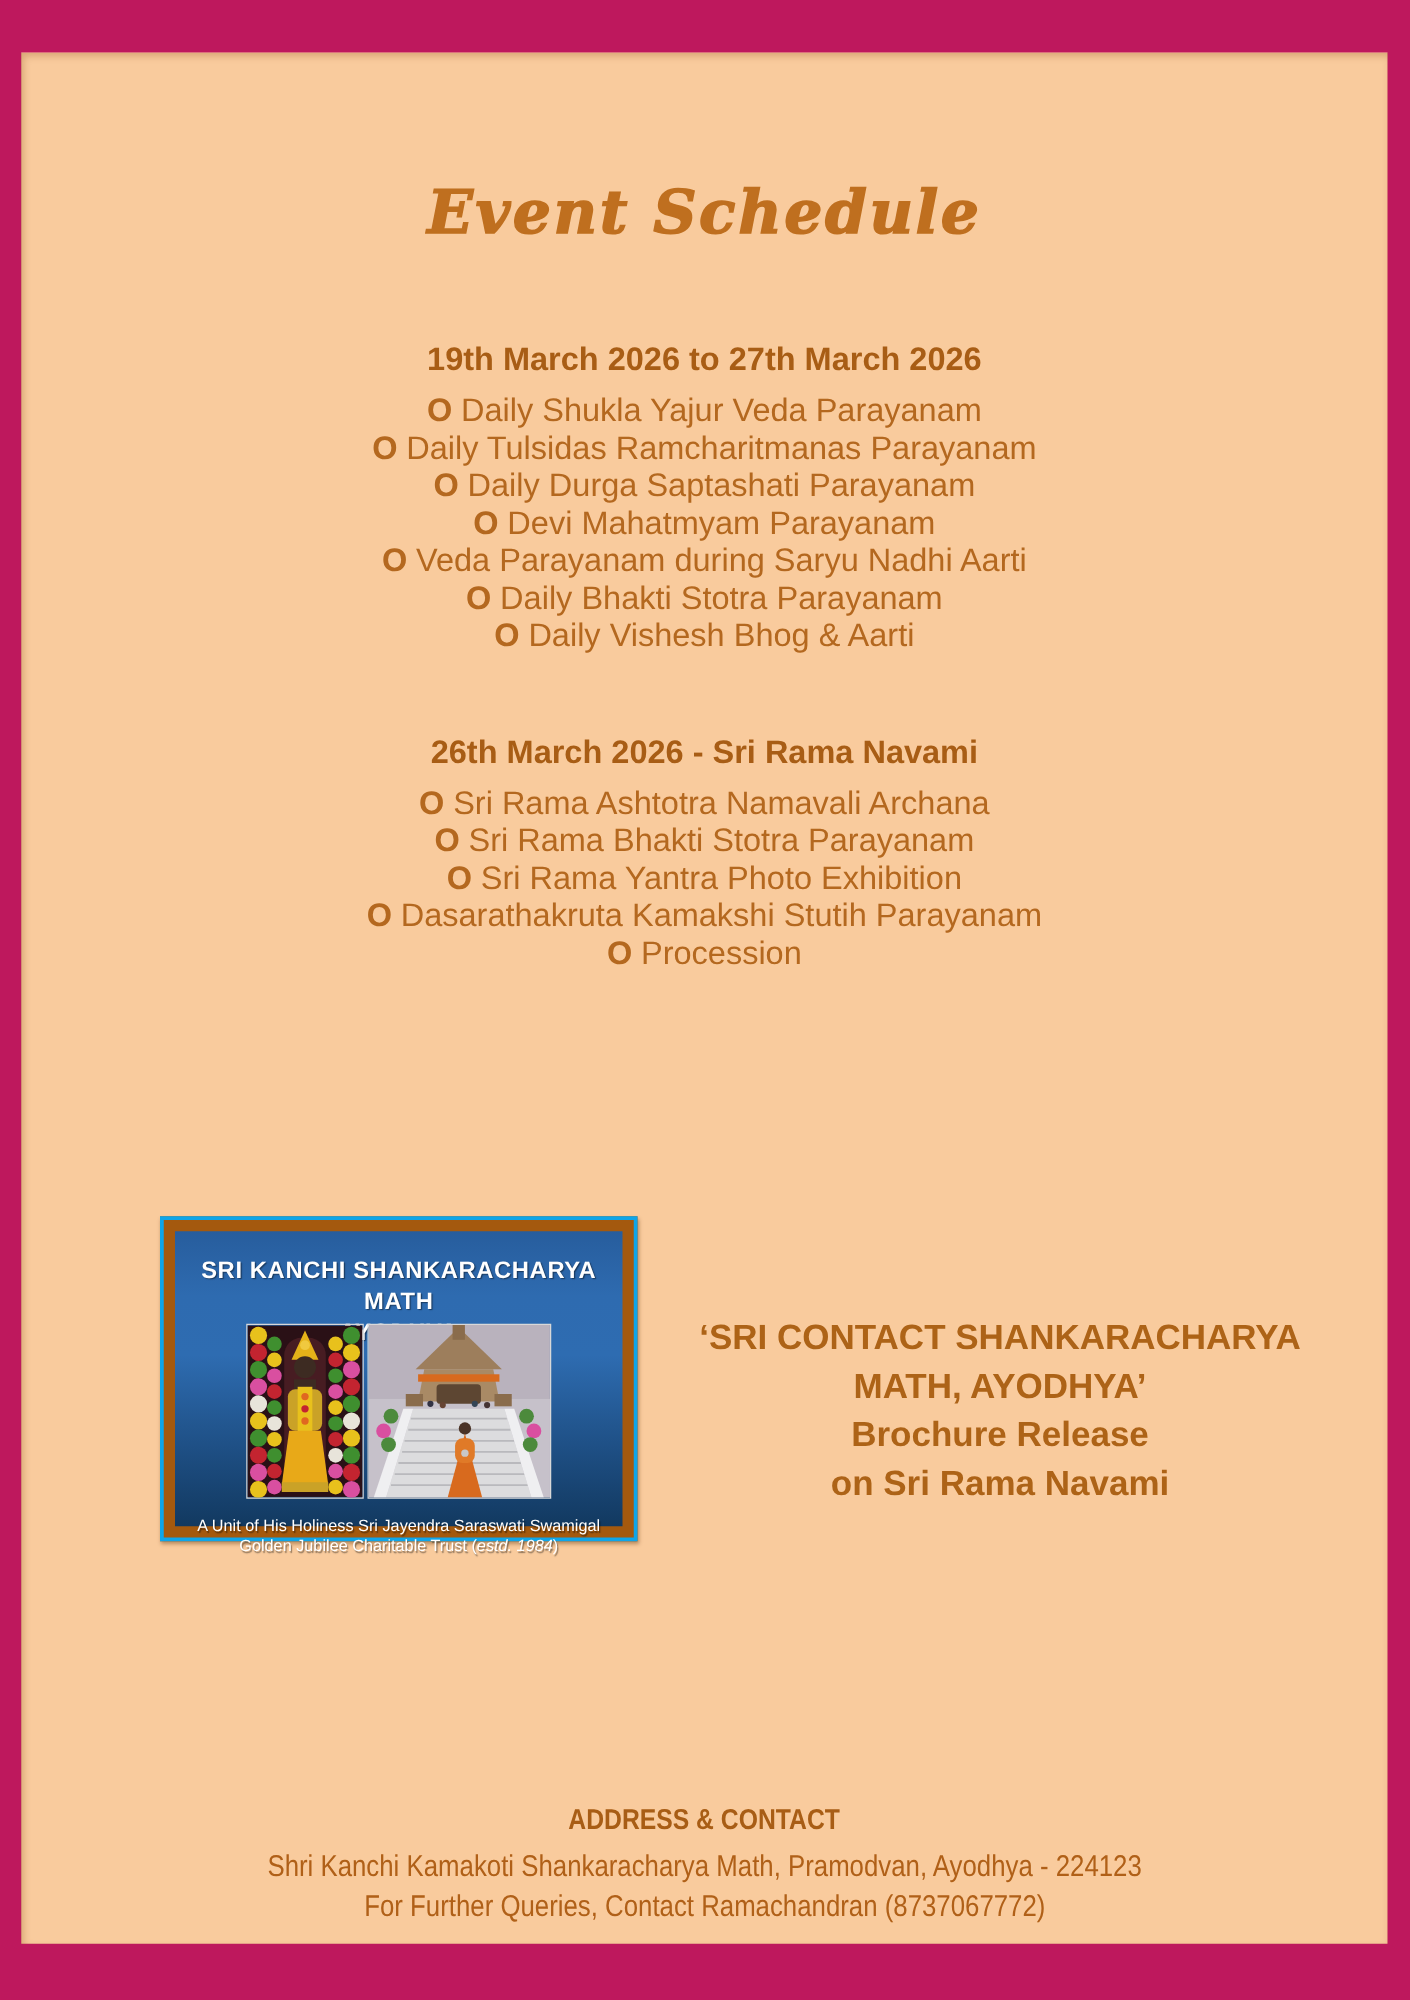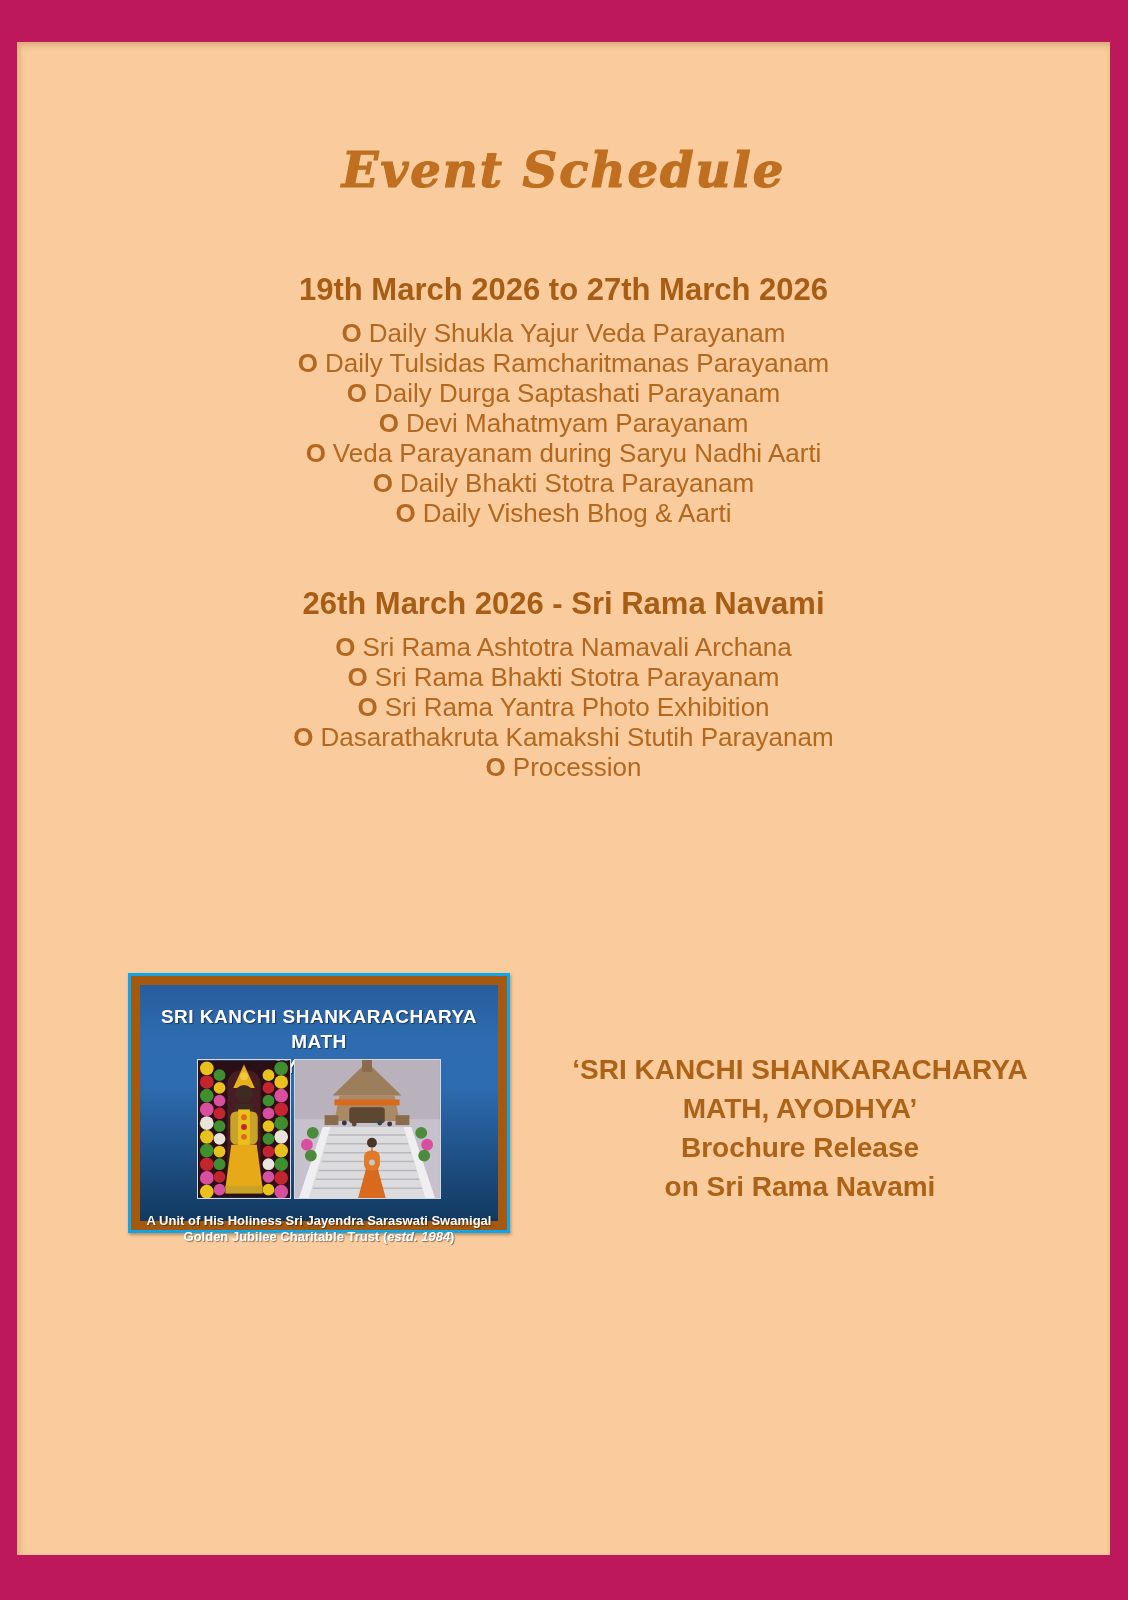--- a/index.html
+++ b/index.html
@@ -27,21 +27,21 @@
     font-size:48px; letter-spacing:2px;
     color:#bf6f1f;
     -webkit-text-stroke:1.2px #bf6f1f;
   }
 
   
   .sched { position:absolute; left:0; width:100%; text-align:center; }
   .sched-1 { top:230px; }
   .sched-2 { top:544px; }
   .sched h2 {
-    font-size:31px; font-weight:bold; color:#a85d15;
+    font-size:26px; font-weight:bold; color:#a85d15;
     margin-bottom:10px; letter-spacing:0;
   }
   .sched ul { list-style:none; }
   .sched li {
     font-size:26px; line-height:30px; color:#b4681f;
     font-weight:normal;
   }
   .sched li .bullet { font-weight:bold; margin-right:7px; }
 
   
@@ -66,21 +66,21 @@
     text-shadow:1px 1px 1px rgba(0,0,0,.45);
   }
   .photos {
     position:absolute; top:74px; left:0; width:100%;
     display:flex; justify-content:center; gap:3px;
   }
   .photo { border:1px solid #d8d8d8; display:block; }
   .card-footer {
     position:absolute; top:228px; left:0; width:100%;
     text-align:center; color:#ffffff;
-    font-size:13px; font-weight:bold; line-height:16px;
+    font-size:13px; font-weight:normal; line-height:16px;
     text-shadow:1px 1px 1px rgba(0,0,0,.45);
   }
   .card-footer .it { font-style:italic; }
 
   .brochure {
     position:absolute; left:503px; top:1008px; width:560px;
     text-align:center;
     font-size:28px; font-weight:bold; color:#ad6317;
     line-height:39px;
   }
@@ -244,21 +244,26 @@
           </svg>
         </div>
         <div class="card-footer">
           <span>A Unit of His Holiness Sri Jayendra Saraswati Swamigal</span><br>
           <span>Golden Jubilee Charitable Trust (</span><span class="it">estd. 1984</span><span>)</span>
         </div>
       </div>
     </div>
 
     <div class="brochure">
-      <div>‘SRI KANCHI SHANKARACHARYA</div>
+      <div>‘SRI CONTACT SHANKARACHARYA</div>
       <div>MATH, AYODHYA’</div>
       <div>Brochure Release</div>
       <div>on Sri Rama Navami</div>
     </div>
 
+    <div class="contact">
+      <h3><span class="narrow">ADDRESS &amp; CONTACT</span></h3>
+      <div class="line"><span class="narrow">Shri Kanchi Kamakoti Shankaracharya Math, Pramodvan, Ayodhya - 224123</span></div>
+      <div class="line"><span class="narrow">For Further Queries, Contact Ramachandran (8737067772)</span></div>
+    </div>
 
   </div>
 </div>
 
 </body></html>

